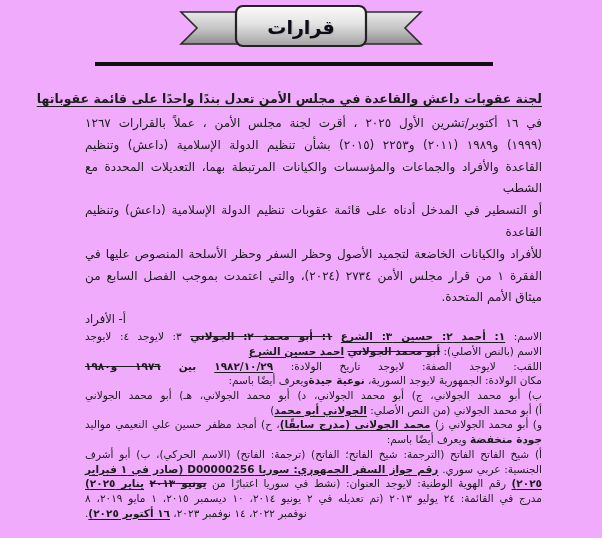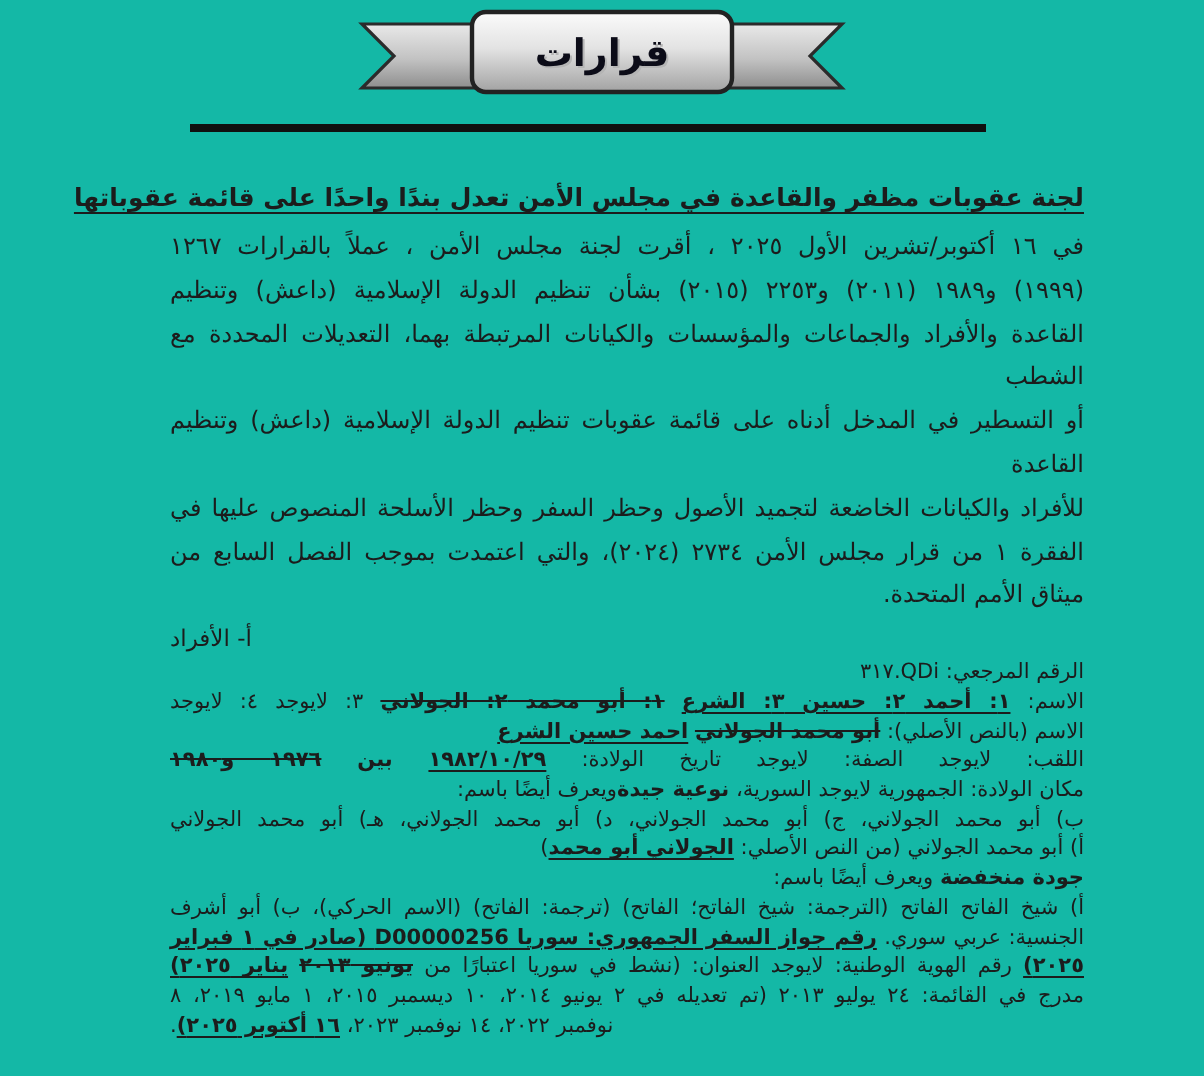--- a/index.html
+++ b/index.html
@@ -1,20 +1,20 @@
 <!DOCTYPE html>
 <html lang="ar"><head>
 <meta charset="utf-8">
 <style>
   html,body{margin:0;padding:0;}
   body{
     width:602px;height:538px;overflow:hidden;background:#ffffff;
     font-family:"DejaVu Sans", sans-serif;color:#1c1c1c;
   }
-  .page{position:relative;width:602px;height:538px;background:#14b8a6;}
+  .page{position:relative;width:602px;height:538px;background:#f0abfc;}
 
   
   .banner{position:absolute;left:178px;top:2px;width:246px;height:48px;}
   .banner svg{position:absolute;left:0;top:0;}
   .banner-label{
     position:absolute;left:0;top:7px;width:246px;height:36px;
     text-align:center;line-height:36px;font-size:19px;font-weight:bold;
     color:#0c0c18;text-shadow:1px 1px 0 #b5b5b5;letter-spacing:1px;
   }
 
@@ -68,39 +68,39 @@
       <polygon points="3,10 82,10 82,42 3,42 19,26" fill="url(#gTail)" stroke="#2b2b2b" stroke-width="1.6"></polygon>
       <polygon points="243,10 164,10 164,42 243,42 227,26" fill="url(#gTail)" stroke="#2b2b2b" stroke-width="1.6"></polygon>
       <rect x="58" y="4" width="130" height="40" rx="7" fill="url(#gBox)" stroke="#222222" stroke-width="2.2"></rect>
     </svg>
     <div class="banner-label">قرارات</div>
   </div>
 
   <div class="rule"></div>
 
   <div class="content">
-    <div class="title">لجنة عقوبات مظفر والقاعدة في مجلس الأمن تعدل بندًا واحدًا على قائمة عقوباتها</div>
+    <div class="title">لجنة عقوبات داعش والقاعدة في مجلس الأمن تعدل بندًا واحدًا على قائمة عقوباتها</div>
     <div class="intro">
         <div class="line al-jf"><span>في ١٦ أكتوبر/تشرين الأول ٢٠٢٥ ، أقرت لجنة مجلس الأمن ، عملاً بالقرارات ١٢٦٧</span></div>
         <div class="line al-jf"><span>(١٩٩٩) و١٩٨٩ (٢٠١١) و٢٢٥٣ (٢٠١٥) بشأن تنظيم الدولة الإسلامية (داعش) وتنظيم</span></div>
         <div class="line al-jf"><span>القاعدة والأفراد والجماعات والمؤسسات والكيانات المرتبطة بهما، التعديلات المحددة مع الشطب</span></div>
         <div class="line al-jf"><span>أو التسطير في المدخل أدناه على قائمة عقوبات تنظيم الدولة الإسلامية (داعش) وتنظيم القاعدة</span></div>
         <div class="line al-jf"><span>للأفراد والكيانات الخاضعة لتجميد الأصول وحظر السفر وحظر الأسلحة المنصوص عليها في</span></div>
         <div class="line al-jf"><span>الفقرة ١ من قرار مجلس الأمن ٢٧٣٤ (٢٠٢٤)، والتي اعتمدت بموجب الفصل السابع من</span></div>
         <div class="line al-r"><span>ميثاق الأمم المتحدة.</span></div>
       </div>
     <div class="heading">أ- الأفراد</div>
     <div class="details">
-        <div class="line al-r"><span>الرقم المرجعي: QDi.٣١٧</span></div>
         <div class="line al-jf"><span>الاسم: </span><span class="rb ru">١: أحمد ٢: حسين ٣: الشرع</span><span> </span><span class="rb rs">١: أبو محمد ٢: الجولاني</span><span> ٣: لايوجد ٤: لايوجد</span></div>
         <div class="line al-r"><span>الاسم (بالنص الأصلي): </span><span class="rb rs">أبو محمد الجولاني</span><span> </span><span class="rb ru">احمد حسين الشرع</span></div>
         <div class="line al-jf"><span>اللقب: لايوجد الصفة: لايوجد تاريخ الولادة: </span><span class="rb ru">١٩٨٢/١٠/٢٩</span><span class="rb"> بين </span><span class="rb rs">١٩٧٦ و١٩٨٠</span></div>
         <div class="line al-r"><span>مكان الولادة: الجمهورية لايوجد السورية، </span><span class="rb">نوعية جيدة</span><span>ويعرف أيضًا باسم:</span></div>
         <div class="line al-jf"><span>ب) أبو محمد الجولاني، ج) أبو محمد الجولاني، د) أبو محمد الجولاني، هـ) أبو محمد الجولاني</span></div>
         <div class="line al-r"><span>أ) أبو محمد الجولاني (من النص الأصلي: </span><span class="rb ru">الجولاني أبو محمد</span><span>)</span></div>
+        <div class="line al-jf"><span>و) أبو محمد الجولاني ز) </span><span class="rb ru">محمد الجولاني (مدرج سابقًا)</span><span>، ح) أمجد مظفر حسين علي النعيمي مواليد</span></div>
         <div class="line al-r"><span class="rb">جودة منخفضة</span><span> ويعرف أيضًا باسم:</span></div>
         <div class="line al-jf"><span>أ) شيخ الفاتح الفاتح (الترجمة: شيخ الفاتح؛ الفاتح) (ترجمة: الفاتح) (الاسم الحركي)، ب) أبو أشرف</span></div>
         <div class="line al-jf"><span>الجنسية: عربي سوري. </span><span class="rb ru">رقم جواز السفر الجمهوري: سوريا D00000256 (صادر في ١ فبراير</span></div>
         <div class="line al-jf"><span class="rb ru">٢٠٢٥)</span><span> رقم الهوية الوطنية: لايوجد العنوان: (نشط في سوريا اعتبارًا من </span><span class="rb rs">يونيو ٢٠١٣</span><span> </span><span class="rb ru">يناير ٢٠٢٥)</span></div>
         <div class="line al-jf"><span>مدرج في القائمة: ٢٤ يوليو ٢٠١٣ (تم تعديله في ٢ يونيو ٢٠١٤، ١٠ ديسمبر ٢٠١٥، ١ مايو ٢٠١٩، ٨</span></div>
         <div class="line al-l"><span>نوفمبر ٢٠٢٢، ١٤ نوفمبر ٢٠٢٣، </span><span class="rb ru">١٦ أكتوبر ٢٠٢٥)</span><span>.</span></div>
       </div>
   </div>
 
 </div>

